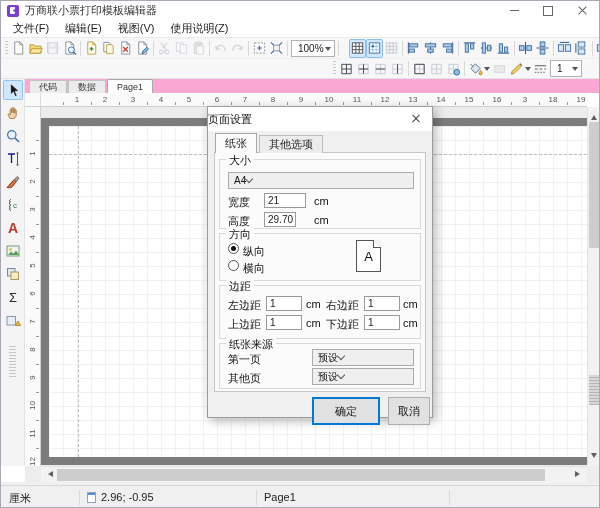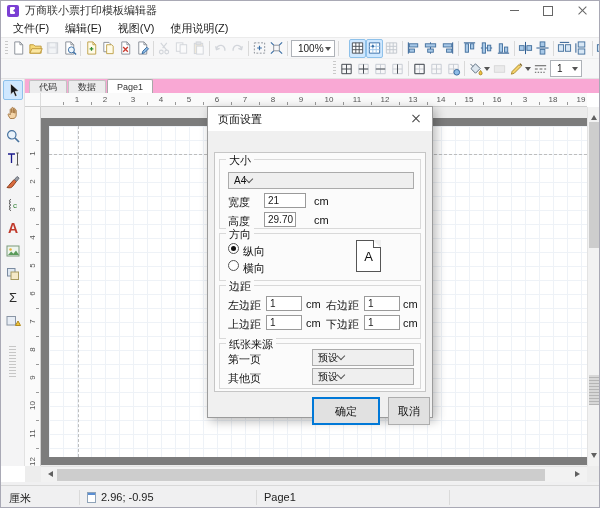--- a/index.html
+++ b/index.html
@@ -89,21 +89,21 @@
   .statusbar{left:0;top:484px;right:0;height:24px;background:#f0f0f1;border-top:1px solid #d8d8d8;font-size:11px;color:#222;}
   .sb-sep{position:absolute;top:4px;width:1px;height:15px;background:#dadada;}
   .sb-item{position:absolute;top:5px;}
   .sb-icon{position:absolute;left:86px;top:6px;width:9px;height:11px;background:#fff;border:1px solid #8fa3b8;}
   .sb-icon::before{content:"";position:absolute;left:0;top:0;width:7px;height:2px;background:#5b8fd4;}
 
   
   .dialog{left:206px;top:105px;width:226px;height:312px;background:#f0f0f0;border:1px solid #9b9b9b;
           box-shadow:3px 3px 10px rgba(0,0,0,.28);z-index:50;}
   .dlg-title{position:absolute;left:0;top:0;right:0;height:24px;background:#fff;display:flex;align-items:center;
-             padding-left:10px;font-size:11px;color:#111;}
+             font-size:11px;color:#111;}
   .dlg-close{position:absolute;right:2px;top:2px;width:28px;height:19px;display:flex;align-items:center;justify-content:center;}
   .dlg-close::before,.dlg-close::after{content:"";position:absolute;width:10px;height:1.1px;background:#444;}
   .dlg-close::before{transform:rotate(45deg);}
   .dlg-close::after{transform:rotate(-45deg);}
   .dlg-tabs{position:absolute;left:7px;top:26px;display:flex;align-items:flex-end;z-index:2;}
   .dtab{height:18px;padding:0 9px;font-size:11px;display:flex;align-items:center;background:#ececec;
         border:1px solid #bdbdbd;border-bottom:none;margin-right:2px;color:#222;}
   .dtab.act{background:#fbfbfb;height:20px;border-color:#a5a5a5;}
   .dlg-page{position:absolute;left:6px;top:45px;width:212px;height:240px;background:#fbfbfb;border:1px solid #c6c6c6;}
   .grp{position:absolute;left:4px;width:202px;border:1px solid #d9d9d9;}
@@ -614,20 +614,24 @@
     <span class="sb-item" style="left:263px;">Page1</span>
     <span class="sb-sep" style="left:448px;"></span>
   </div>
 
   <div class="abs dialog">
     <div class="dlg-title">
       <span>页面设置</span>
     </div>
     <div class="dlg-close"></div>
 
+    <div class="dlg-tabs">
+      <div class="dtab act">纸张</div>
+      <div class="dtab">其他选项</div>
+    </div>
 
     <div class="dlg-page">
 
       <div class="grp" style="top:6px;height:70px;padding-left:28px;">
         <span class="grp-cap">大小</span>
         <div class="dcombo" style="left:8px;top:12px;width:186px;">
           <span>A4</span>
           <span class="chev"></span>
         </div>
         <span class="fld-label" style="left:8px;top:35px;">宽度</span>

